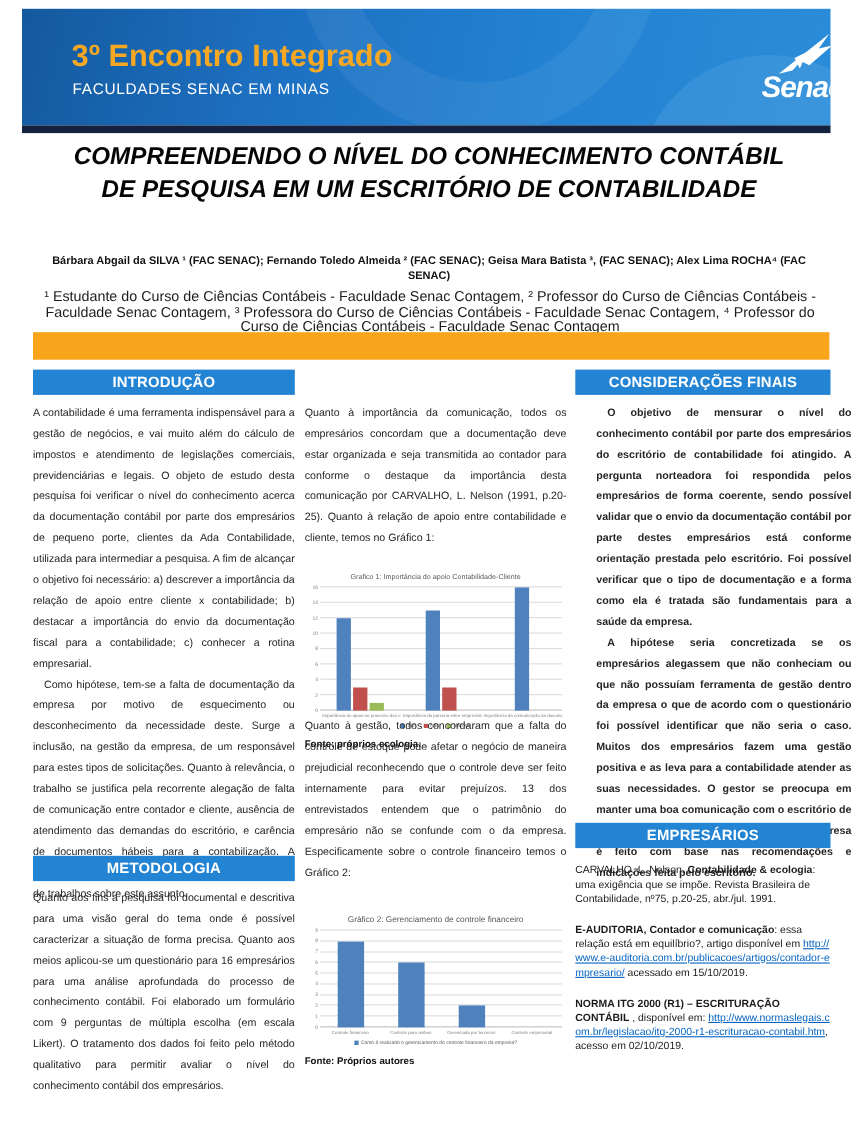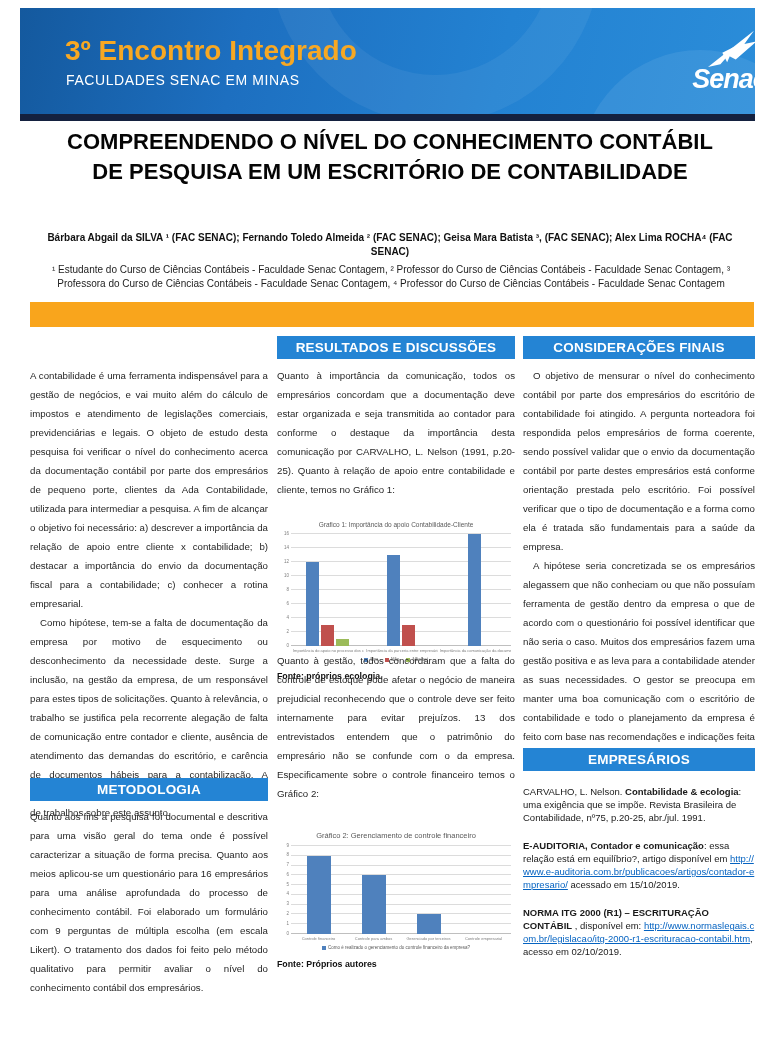--- a/index.html
+++ b/index.html
@@ -20,26 +20,26 @@
                  color:#f7a823; letter-spacing:0; }
   .event-subtitle { position:absolute; left:46px; top:64px; font-size:14px; font-weight:500;
                     color:#ffffff; letter-spacing:0.6px; }
   .logo { position:absolute; left:652px; top:16px; width:115px; height:80px; text-align:center;font-style:italic; }
   .logo svg { display:block; margin:0 auto; }
   .logo-text { font-size:27px; font-weight:800; color:#ffffff; letter-spacing:-1px; margin-top:-4px; }
   .banner-strip { position:absolute; left:20px; top:114px; width:735px; height:7px; background:#14213f; }
 
   
   .main-title { position:absolute; left:28px; top:127px; width:724px; text-align:center;
-                font-size:22px; font-weight:700; color:#050505; line-height:30px; }
+                font-size:22px; font-weight:700; color:#050505; line-height:30px;font-style:italic; }
   .main-title span { display:block; }
   .authors { position:absolute; left:40px; top:231px; width:700px; text-align:center;
              font-size:10px; font-weight:700; color:#111; line-height:14px; }
   .affiliations { position:absolute; left:30px; top:263px; width:722px; text-align:center;
-                  font-size:10px; color:#1c1c1c; line-height:13.5px; }
+                  font-size:13px; color:#1c1c1c; line-height:13.5px; }
   .orange-bar { position:absolute; left:30px; top:302px; width:724px; height:25px; background:#f9a51c; }
 
   
   .sec-header { position:absolute; height:23px; background:#2484d4; color:#fff;
                 display:flex; align-items:center; justify-content:center;
                 font-size:13.5px; font-weight:700; letter-spacing:0.2px; }
 
   
   .body-text { position:absolute; font-size:9.7px; line-height:19px; color:#262626;
                text-align:justify; }
@@ -92,31 +92,31 @@
 
   <div class="main-title">
     <span>COMPREENDENDO O NÍVEL DO CONHECIMENTO CONTÁBIL</span>
     <span>DE PESQUISA EM UM ESCRITÓRIO DE CONTABILIDADE</span>
   </div>
 
   <div class="authors">Bárbara Abgail da SILVA ¹ (FAC SENAC); Fernando Toledo Almeida ² (FAC SENAC); Geisa Mara Batista ³, (FAC SENAC); Alex Lima ROCHA⁴ (FAC SENAC)</div>
   <div class="affiliations">¹ Estudante do Curso de Ciências Contábeis - Faculdade Senac Contagem, ² Professor do Curso de Ciências Contábeis - Faculdade Senac Contagem, ³ Professora do Curso de Ciências Contábeis - Faculdade Senac Contagem, ⁴ Professor do Curso de Ciências Contábeis - Faculdade Senac Contagem</div>
   <div class="orange-bar"></div>
 
+  <div class="sec-header" style="left:30px; top:336px; width:238px;">INTRODUÇÃO</div>
   <div class="body-text" style="left:30px; top:366px; width:238px;">
     <p>A contabilidade é uma ferramenta indispensável para a gestão de negócios, e vai muito além do cálculo de impostos e atendimento de legislações comerciais, previdenciárias e legais. O objeto de estudo desta pesquisa foi verificar o nível do conhecimento acerca da documentação contábil por parte dos empresários de pequeno porte, clientes da Ada Contabilidade, utilizada para intermediar a pesquisa. A fim de alcançar o objetivo foi necessário: a) descrever a importância da relação de apoio entre cliente x contabilidade; b) destacar a importância do envio da documentação fiscal para a contabilidade; c) conhecer a rotina empresarial.</p>
     <p class="indent">Como hipótese, tem-se a falta de documentação da empresa por motivo de esquecimento ou desconhecimento da necessidade deste. Surge a inclusão, na gestão da empresa, de um responsável para estes tipos de solicitações. Quanto à relevância, o trabalho se justifica pela recorrente alegação de falta de comunicação entre contador e cliente, ausência de atendimento das demandas do escritório, e carência de documentos hábeis para a contabilização. A relevância acadêmica surge devido à baixa abordagem de trabalhos sobre este assunto.</p>
   </div>
 
   <div class="sec-header" style="left:30px; top:778px; width:238px;">METODOLOGIA</div>
   <div class="body-text" style="left:30px; top:807px; width:238px;">
     <p>Quanto aos fins a pesquisa foi documental e descritiva para uma visão geral do tema onde é possível caracterizar a situação de forma precisa. Quanto aos meios aplicou-se um questionário para 16 empresários para uma análise aprofundada do processo de conhecimento contábil. Foi elaborado um formulário com 9 perguntas de múltipla escolha (em escala Likert). O tratamento dos dados foi feito pelo método qualitativo para permitir avaliar o nível do conhecimento contábil dos empresários.</p>
   </div>
 
-  <div class="sec-header" style="left:277px; top:336px; width:238px;">RESULTADOS E DISCUSSÕES</div>
   <div class="body-text" style="left:277px; top:366px; width:238px;">
     <p>Quanto à importância da comunicação, todos os empresários concordam que a documentação deve estar organizada e seja transmitida ao contador para conforme o destaque da importância desta comunicação por CARVALHO, L. Nelson (1991, p.20-25). Quanto à relação de apoio entre contabilidade e cliente, temos no Gráfico 1:</p>
   </div>
 
   <div class="chart" style="left:277px; top:521px; width:238px;">
     <div class="chart-title">Grafico 1: Importância do apoio Contabilidade-Cliente</div>
     <div class="chart-plot" style="height:112px;">
         <div class="gl base" style="bottom: 0%;"></div>
         <span class="tick" style="bottom: 0%;">0</span>
         <div class="gl" style="bottom: 12.5%;"></div>
@@ -221,21 +221,21 @@
     <div class="chart-legend">
         <span class="legend-item">
           <span class="legend-swatch" style="background: rgb(79, 129, 189);"></span>
           <span>Como é realizado o gerenciamento do controle financeiro da empresa?</span>
         </span>
       </div>
     <div class="chart-source">Fonte: Próprios autores</div>
   </div>
 
   <div class="sec-header" style="left:523px; top:336px; width:232px;">CONSIDERAÇÕES FINAIS</div>
-  <div class="body-text" style="left:523px; top:366px; width:232px;">
+  <div class="body-text" style="left:542px; top:366px; width:232px;font-weight:bold;">
     <p class="indent">O objetivo de mensurar o nível do conhecimento contábil por parte dos empresários do escritório de contabilidade foi atingido. A pergunta norteadora foi respondida pelos empresários de forma coerente, sendo possível validar que o envio da documentação contábil por parte destes empresários está conforme orientação prestada pelo escritório. Foi possível verificar que o tipo de documentação e a forma como ela é tratada são fundamentais para a saúde da empresa.</p>
     <p class="indent">A hipótese seria concretizada se os empresários alegassem que não conheciam ou que não possuíam ferramenta de gestão dentro da empresa o que de acordo com o questionário foi possível identificar que não seria o caso. Muitos dos empresários fazem uma gestão positiva e as leva para a contabilidade atender as suas necessidades. O gestor se preocupa em manter uma boa comunicação com o escritório de contabilidade e todo o planejamento da empresa é feito com base nas recomendações e indicações feita pelo escritório.</p>
   </div>
 
   <div class="sec-header" style="left:523px; top:748px; width:232px;">EMPRESÁRIOS</div>
   <div class="refs" style="left:523px; top:785px; width:232px;">
     <p><span>CARVALHO, L. Nelson. </span><b>Contabilidade &amp; ecologia</b><span>: uma exigência que se impõe. Revista Brasileira de Contabilidade, nº75, p.20-25, abr./jul. 1991.</span></p>
     <p><b>E-AUDITORIA, Contador e comunicação</b><span>: essa relação está em equilíbrio?, artigo disponível em </span><a href="#">http://www.e-auditoria.com.br/publicacoes/artigos/contador-empresario/</a><span> acessado em 15/10/2019.</span></p>
     <p><b>NORMA ITG 2000 (R1) – ESCRITURAÇÃO CONTÁBIL</b><span> , disponível em: </span><a href="#">http://www.normaslegais.com.br/legislacao/itg-2000-r1-escrituracao-contabil.htm</a><span>, acesso em 02/10/2019.</span></p>
   </div>

